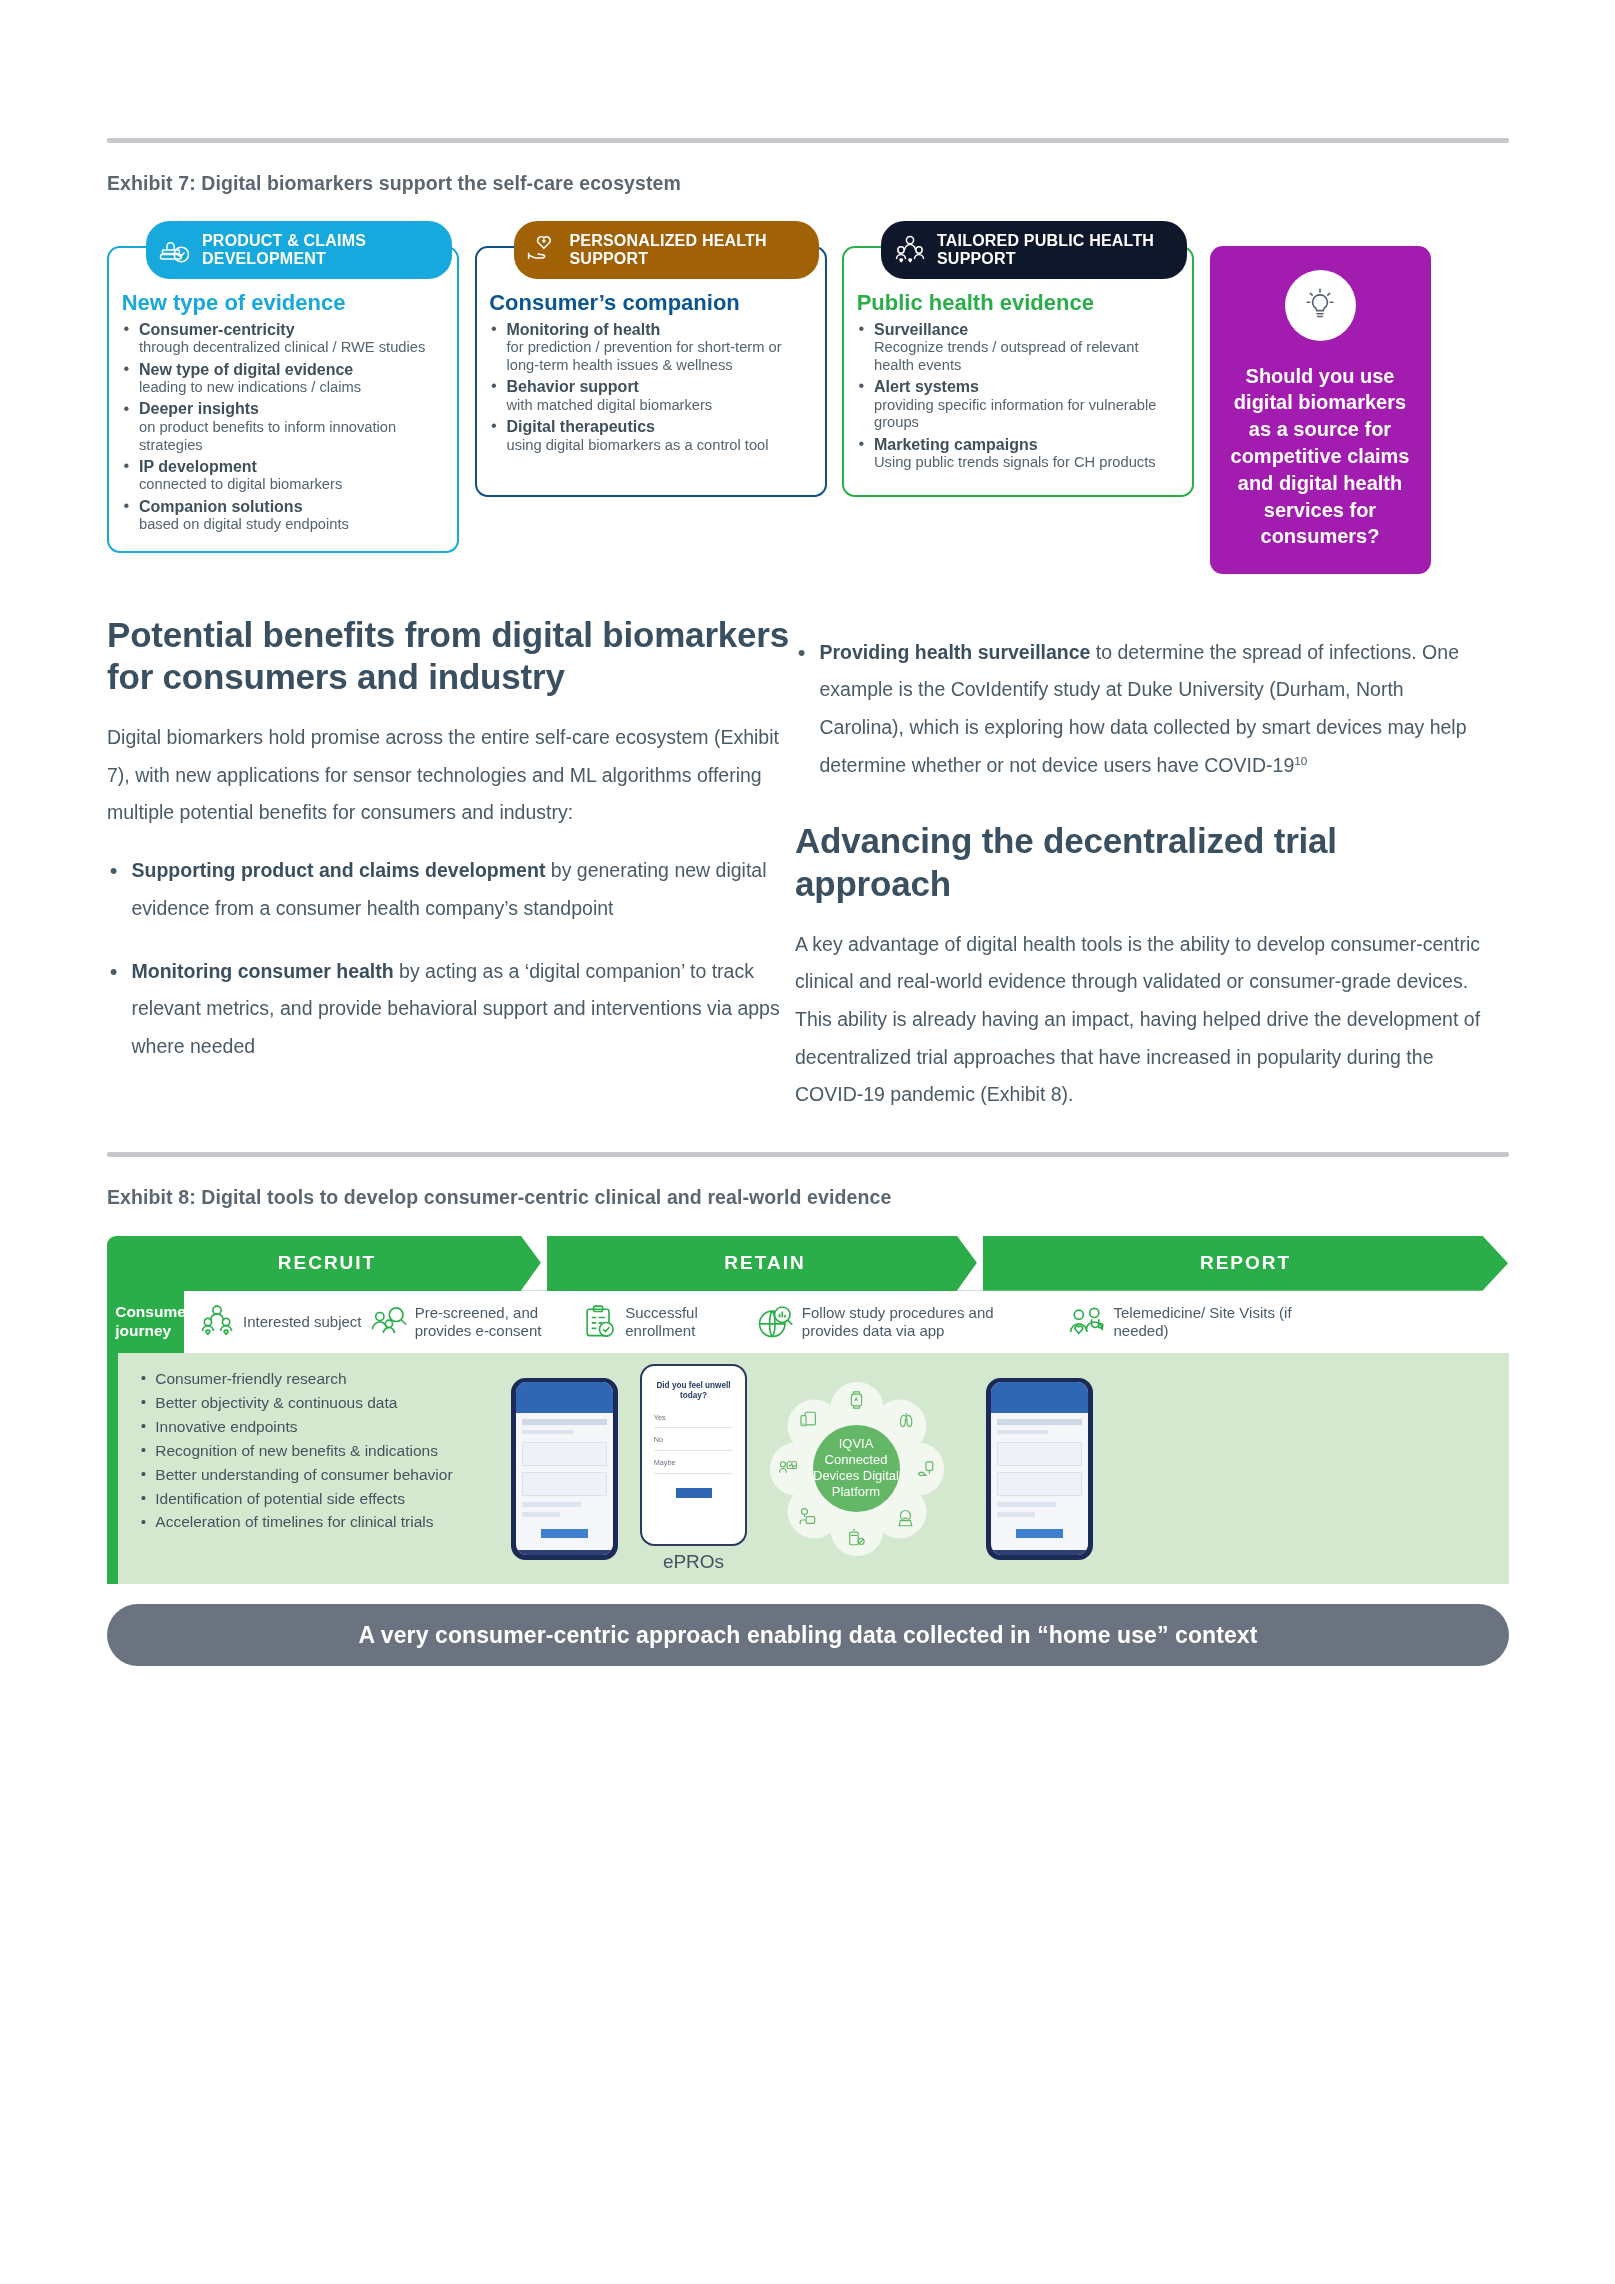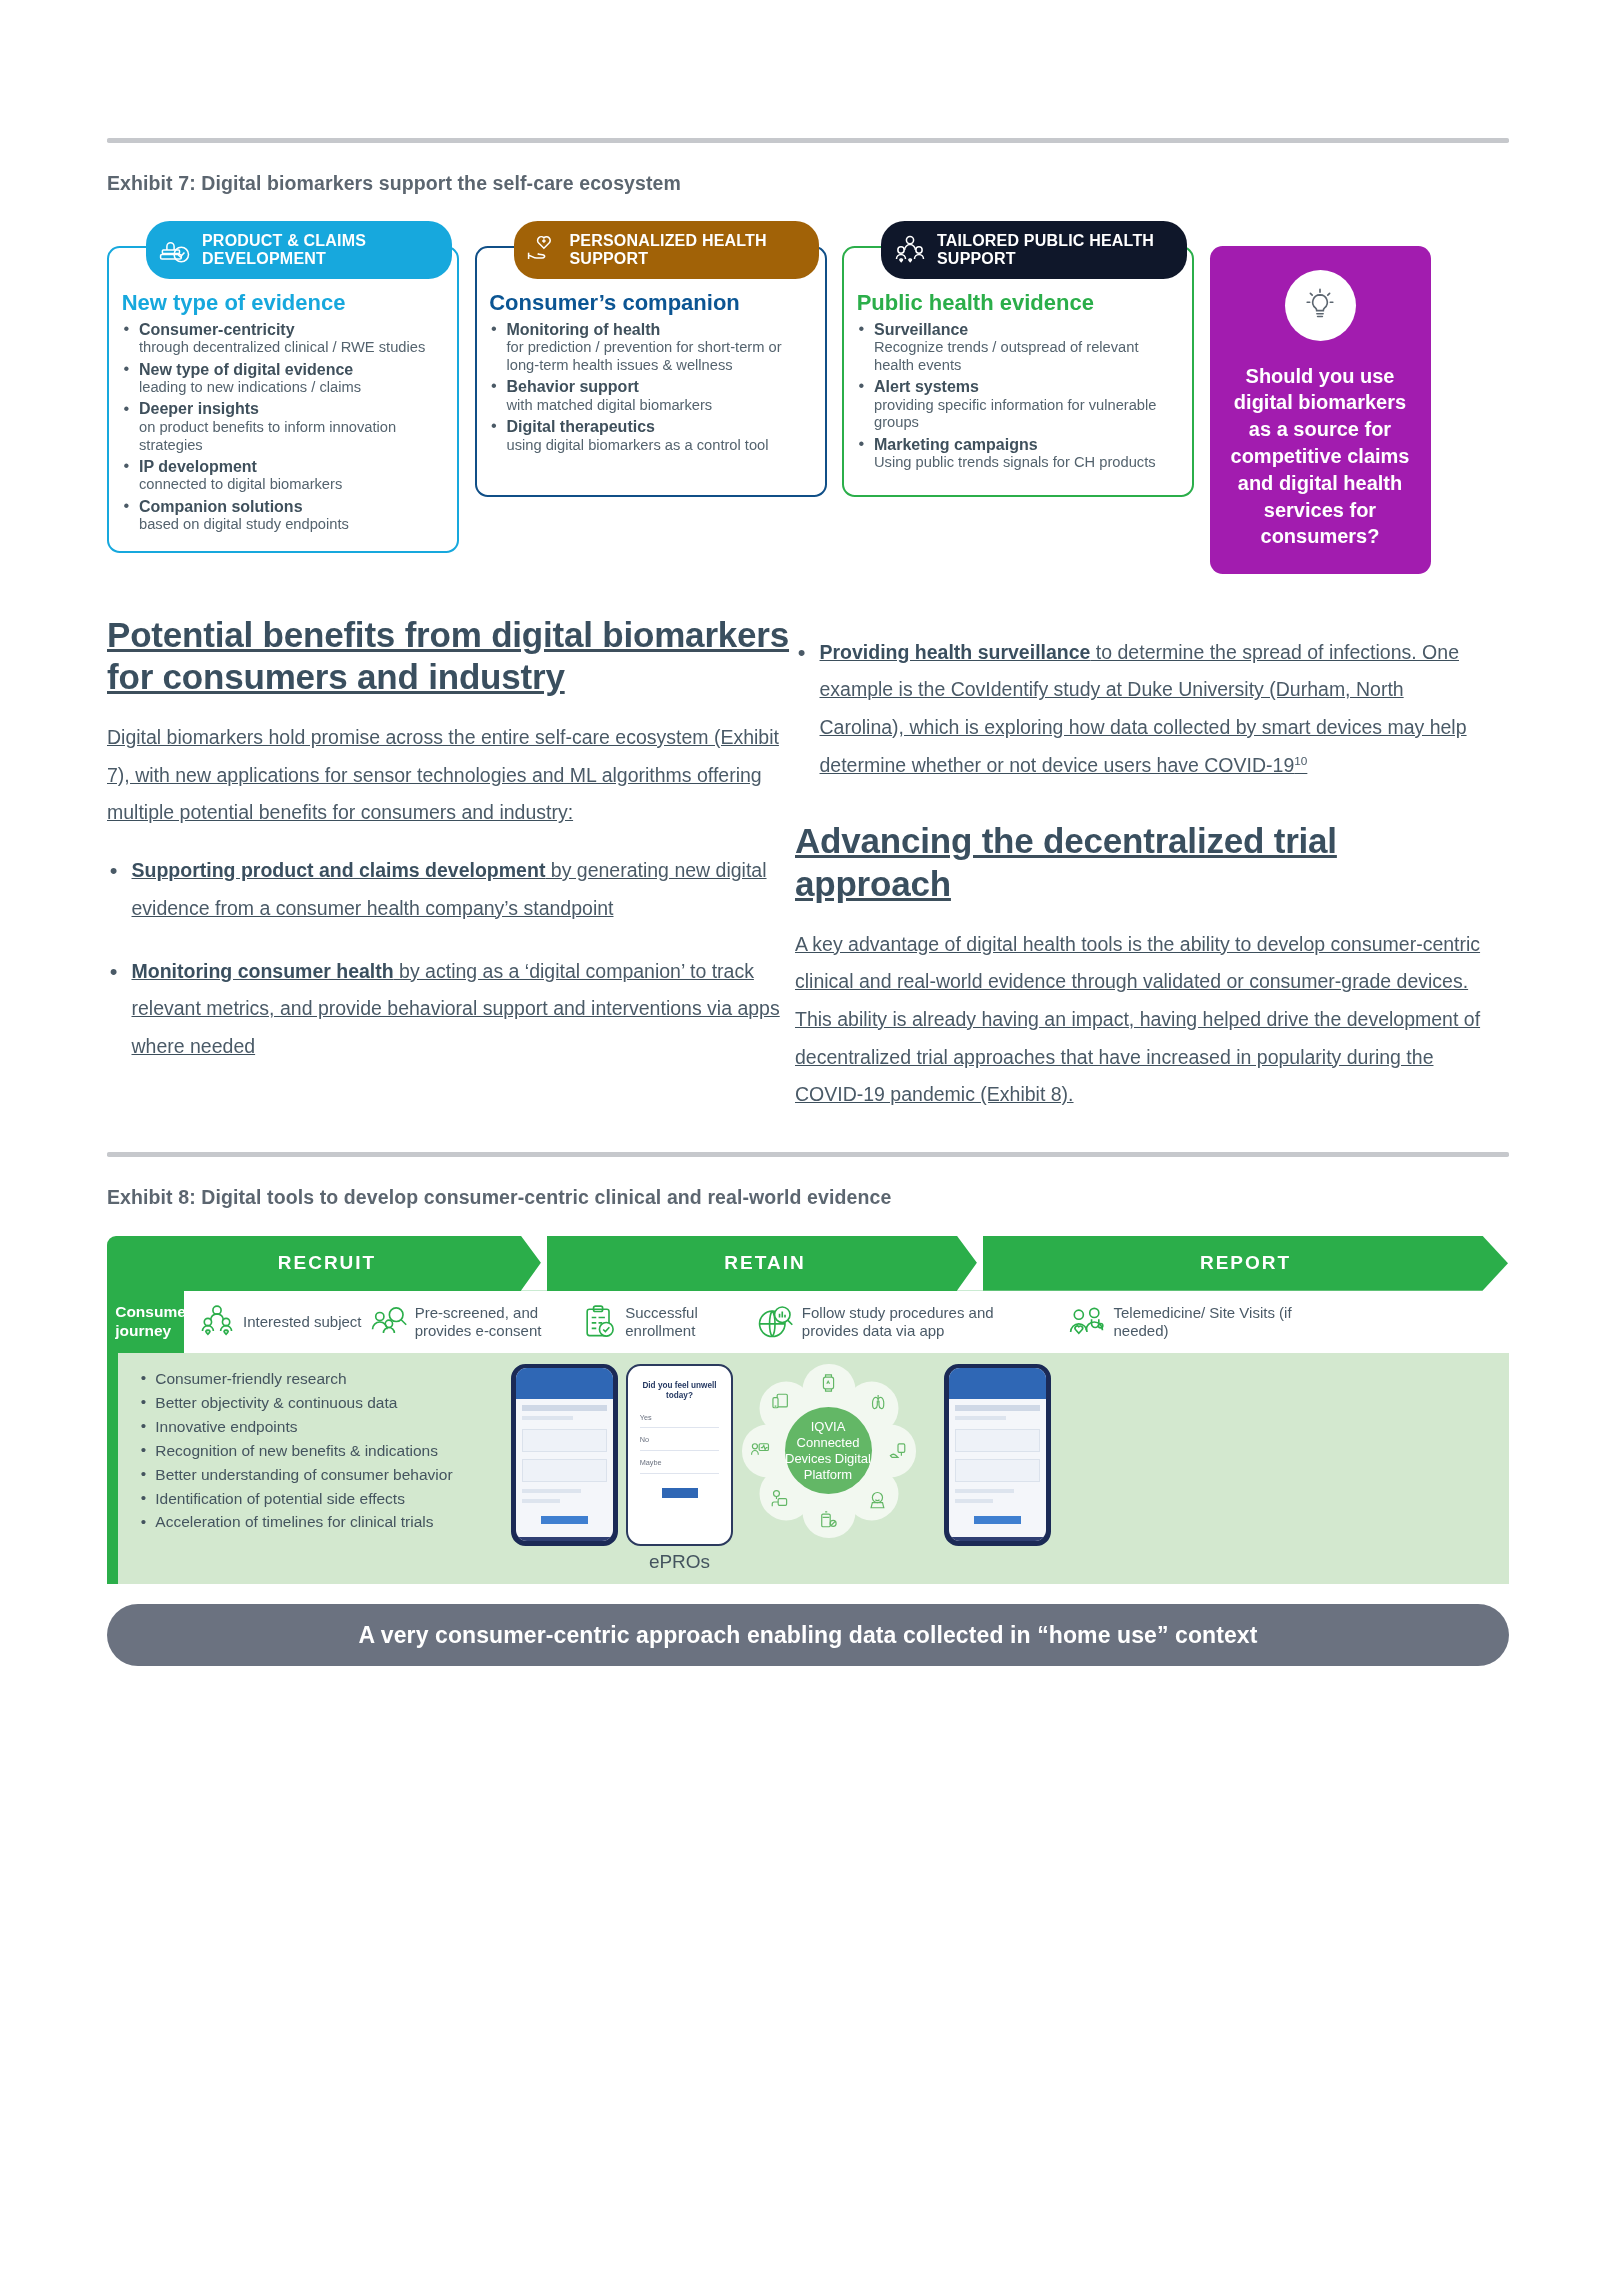--- a/index.html
+++ b/index.html
@@ -62,21 +62,21 @@
   }
   .bulb-circle {
     width: 71px; height: 71px; border-radius: 50%; background: #fff;
     display: flex; align-items: center; justify-content: center; margin-bottom: 22px;
   }
   .question-text {
     color: #fff; font-weight: bold; font-size: 20px; line-height: 1.34; text-align: center;
   }
 
   
-  .cols { display: flex; margin-top: 40px; text-decoration: underline; }
+  .cols { display: flex; margin-top: 40px; }
   .col { width: 688px; }
   h2.sec {
     font-size: 35px; font-weight: bold; color: #3a4f5f;
     line-height: 1.22; letter-spacing: -0.2px; margin-bottom: 20px;
   }
   p.body {
     font-size: 19.5px; line-height: 1.93; color: #4a5a67; margin-bottom: 5.5px;
   }
   ul.body-list { list-style: none; margin-top: 20px; }
   ul.body-list > li {
@@ -124,21 +124,21 @@
   .green-panel {
     background: #d3e8cf; display: flex; align-items: stretch;
     border-left: 11px solid #2bae4a; min-height: 202px; position: relative;
   }
   .gp-list { padding: 14.5px 9px 11px 20px; width: 382px; }
   .gp-list li {
     list-style: none; position: relative; padding-left: 17.3px;
     font-size: 15.5px; line-height: 1.54; color: #44545f;
   }
   .gp-list li:before { content: "•"; position: absolute; left: 2.7px; top: -0.9px; color: #44545f; }
-  .gp-visual { flex: 1; display: flex; justify-content: flex-start; gap: 8px; padding: 11px 0 11px 11px; }
+  .gp-visual { flex: 1; display: flex; align-items: center; justify-content: flex-start; gap: 22px; padding: 11px 0 11px 11px; }
 
   .phone {
     width: 107px; height: 182px; border-radius: 14.5px; background: #1b2a56;
     border: 2.7px solid #1b2a56; padding: 2.7px; flex: 0 0 auto;
   }
   .phone .screen { width: 100%; height: 100%; border-radius: 11px; background: #f4f6fa; overflow: hidden; }
   .phone.white { background: #fff; border-color: #2b3a5e; }
   .epro-label { font-size: 19px; color: #44545f; text-align: center; margin-top: 5.5px; }
   .epro-wrap { display: flex; flex-direction: column; align-items: center; }
 

